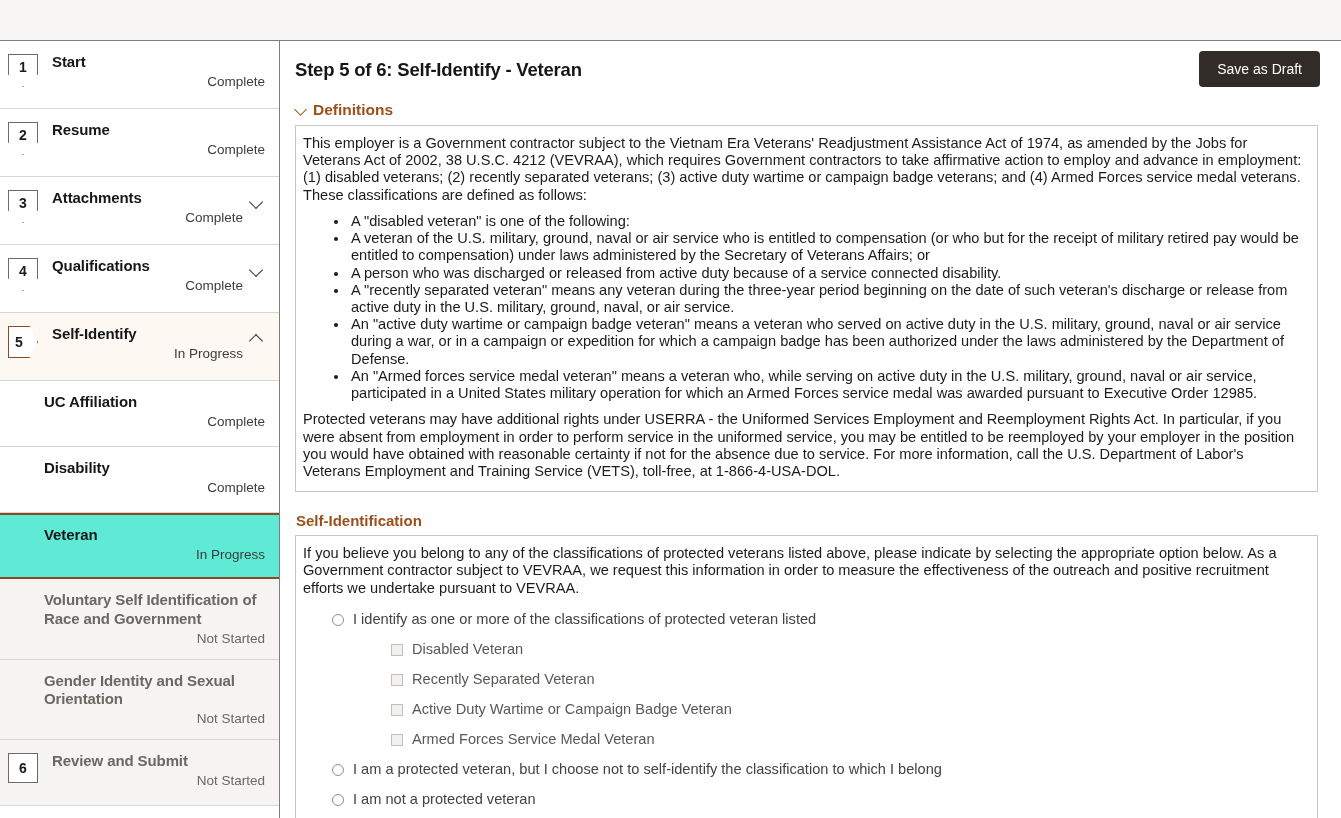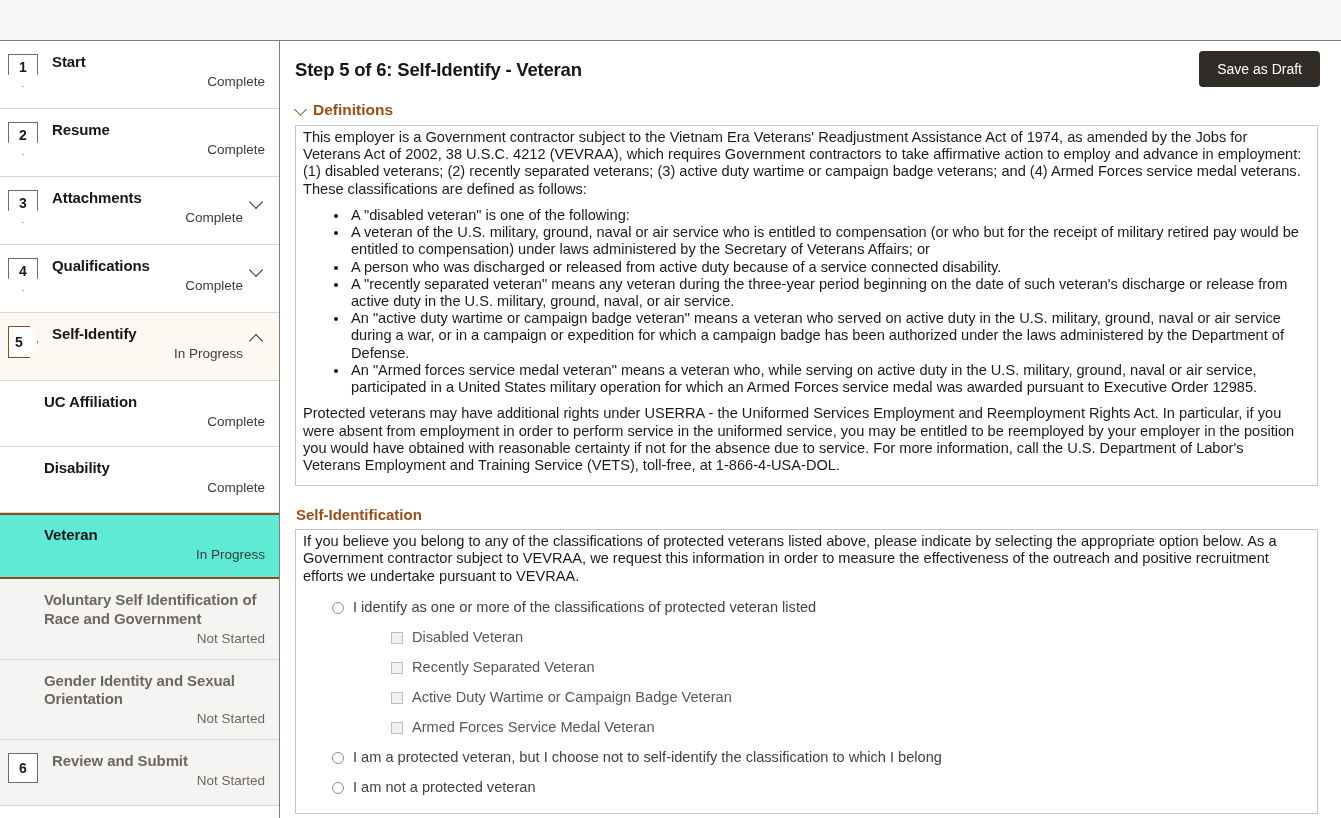--- a/index.html
+++ b/index.html
@@ -135,21 +135,21 @@
     transform: rotate(45deg);
   }
   .section-label {
     color: #9c4f18; font-size: 15px; font-weight: bold;
     margin: 0 0 6px 1px;
   }
 
   .panel {
     border: 1px solid #c9c5c0;
     background: #ffffff;
-    padding: 3px 12px 11px 7px;
+    padding: 9px 12px 11px 7px;
   }
   .panel p {
     margin: 0 0 9px 0;
     font-size: 14.6px; line-height: 1.18;
     color: #1b1b1b;
   }
   .panel p:last-child { margin-bottom: 0; }
   .panel ul {
     margin: 0 0 9px 0;
     padding-left: 46px;

